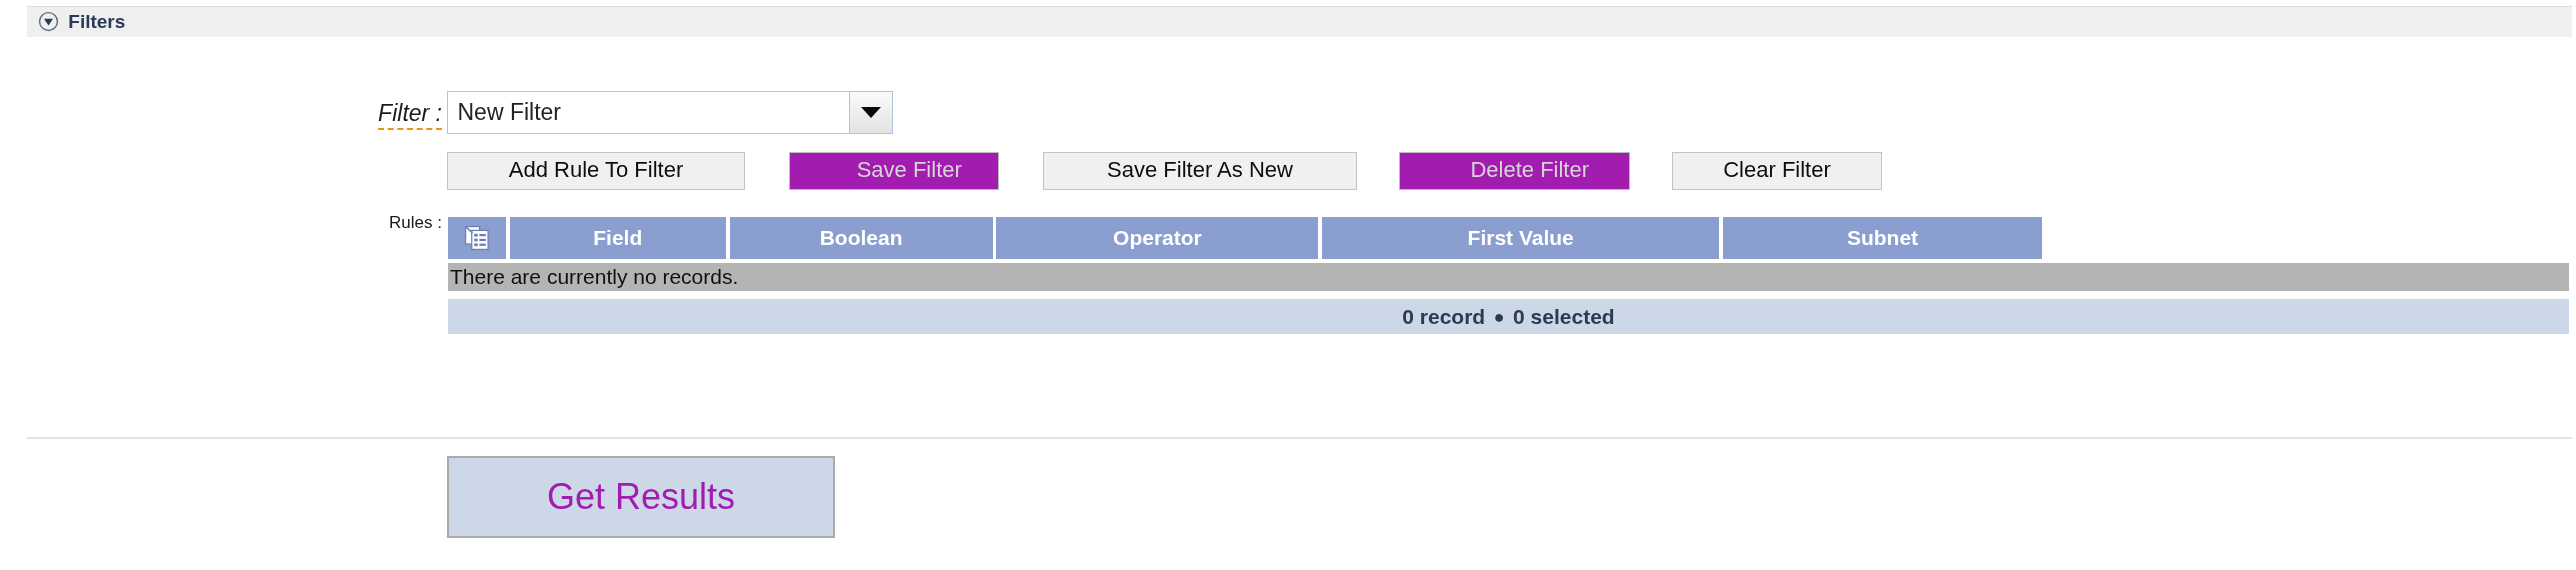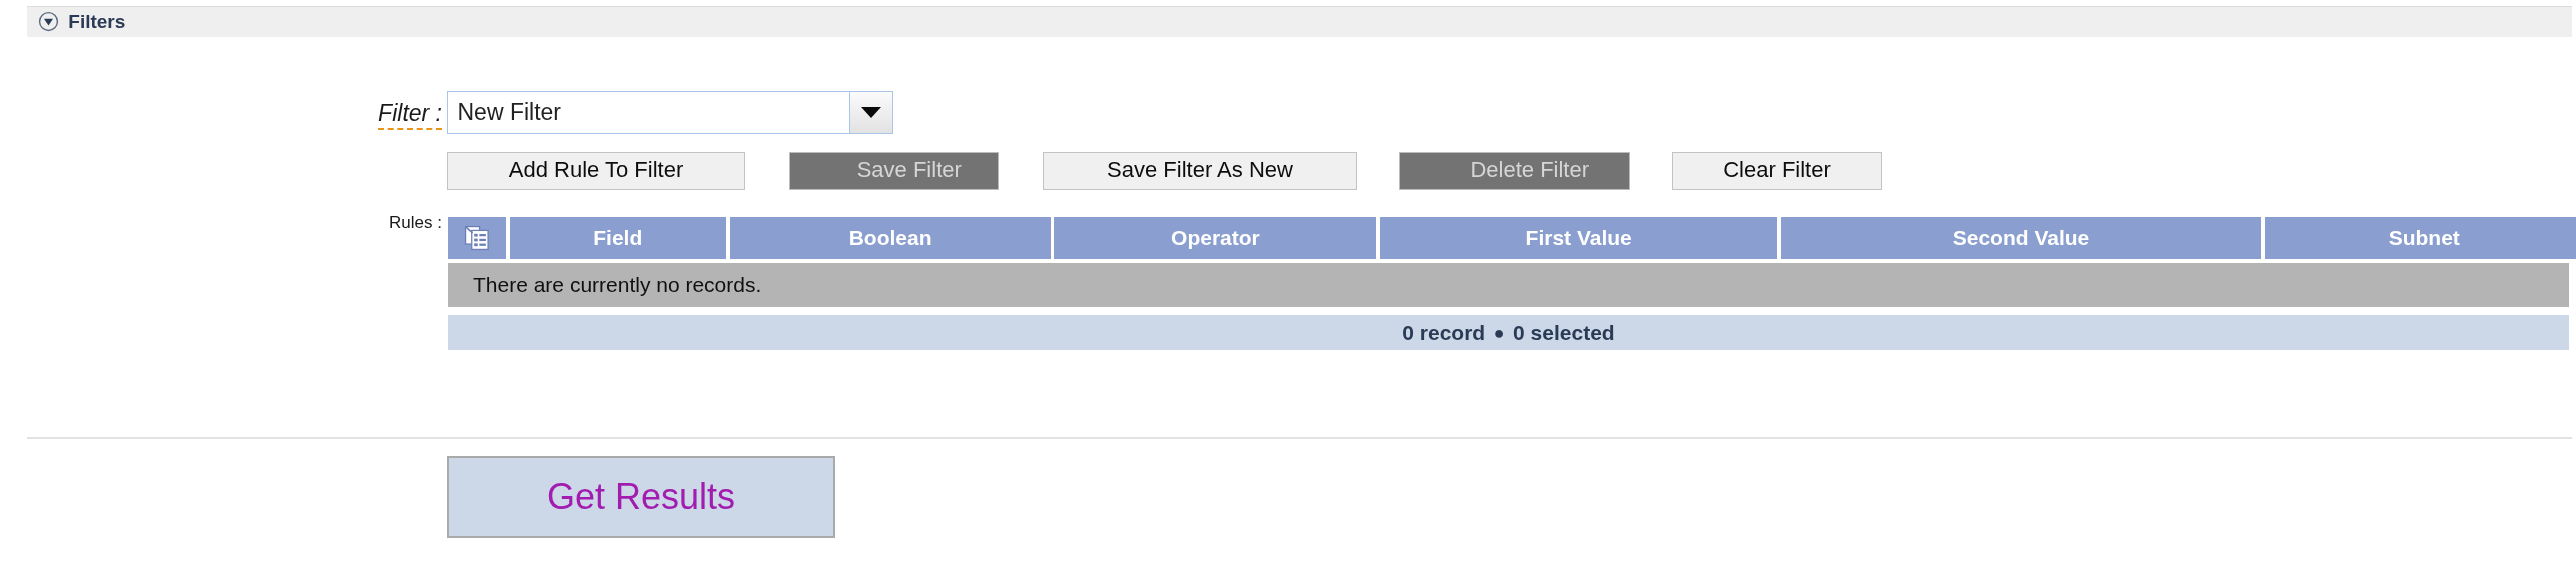--- a/index.html
+++ b/index.html
@@ -135,21 +135,21 @@
     line-height: 34px;
     text-align: center;
     background: #f0f0f0;
     border: 0.9px solid #c3c3c3;
     color: #0d0d0d;
     white-space: nowrap;
     cursor: pointer;
     padding: 0 9.5px;
   }
   .btn.disabled {
-    background: #737373;
+    background: #a21caf;
     border-color: #bcbcbc;
     color: #d6d6d6;
     cursor: default;
     padding-left: 40px;
   }
   .btn-gap { width: 44px; flex: none; }
   .btn-gap-sm { width: 42px; flex: none; }
 
   .btn-w1 { width: 298px; }
   .btn-w2 { width: 210px; }
@@ -191,37 +191,37 @@
     box-sizing: border-box;
     white-space: nowrap;
     cursor: pointer;
   }
   .gh.icon-col {
     width: 58px;
     flex: none;
     justify-content: center;
   }
   .gh.c-field   { width: 216px; flex: none; }
-  .gh.c-bool    { width: 321px; flex: none; }
+  .gh.c-bool    { width: 263px; flex: none; }
   .gh.c-oper    { width: 322px; flex: none; }
   .gh.c-first   { width: 397px; flex: none; }
   .gh.c-second  { width: 480px; flex: none; }
   .gh.c-subnet  { width: 319px; flex: none; }
 
   .doc-icon { width: 28px; height: 28px; display: block; }
 
   .grid-empty {
     margin-top: 3.8px;
-    height: 44px;
+    height: 28px;
     background: #b4b4b4;
     color: #101010;
     font-size: 21px;
     display: flex;
     align-items: center;
-    padding-left: 25px;
+    padding-left: 2px;
     box-sizing: border-box;
   }
   .grid-footer {
     margin-top: 8.5px;
     height: 35px;
     background: #ccd8e8;
     color: #2b3a55;
     font-size: 21px;
     font-weight: bold;
     display: flex;
@@ -316,21 +316,20 @@
           <rect x="14" y="8.6" width="5.6" height="1.9" fill="#6b7fb5"></rect>
           <rect x="14" y="12.7" width="5.6" height="1.9" fill="#6b7fb5"></rect>
           <rect x="14" y="16.8" width="5.6" height="1.9" fill="#6b7fb5"></rect>
           <path d="M2.6 2.6 L8.2 7.6" stroke="#6b7fb5" stroke-width="1.4" fill="none"></path>
         </svg>
       </div>
       <div class="gh c-field">Field</div>
       <div class="gh c-bool">Boolean</div>
       <div class="gh c-oper">Operator</div>
       <div class="gh c-first">First Value</div>
-      <div class="gh c-second">Second Value</div>
       <div class="gh c-subnet">Subnet</div>
     </div>
 
     <div class="grid-empty">There are currently no records.</div>
 
     <div class="grid-footer">
       <span>0 record</span>
       <span class="dot">●</span>
       <span>0 selected</span>
     </div>

